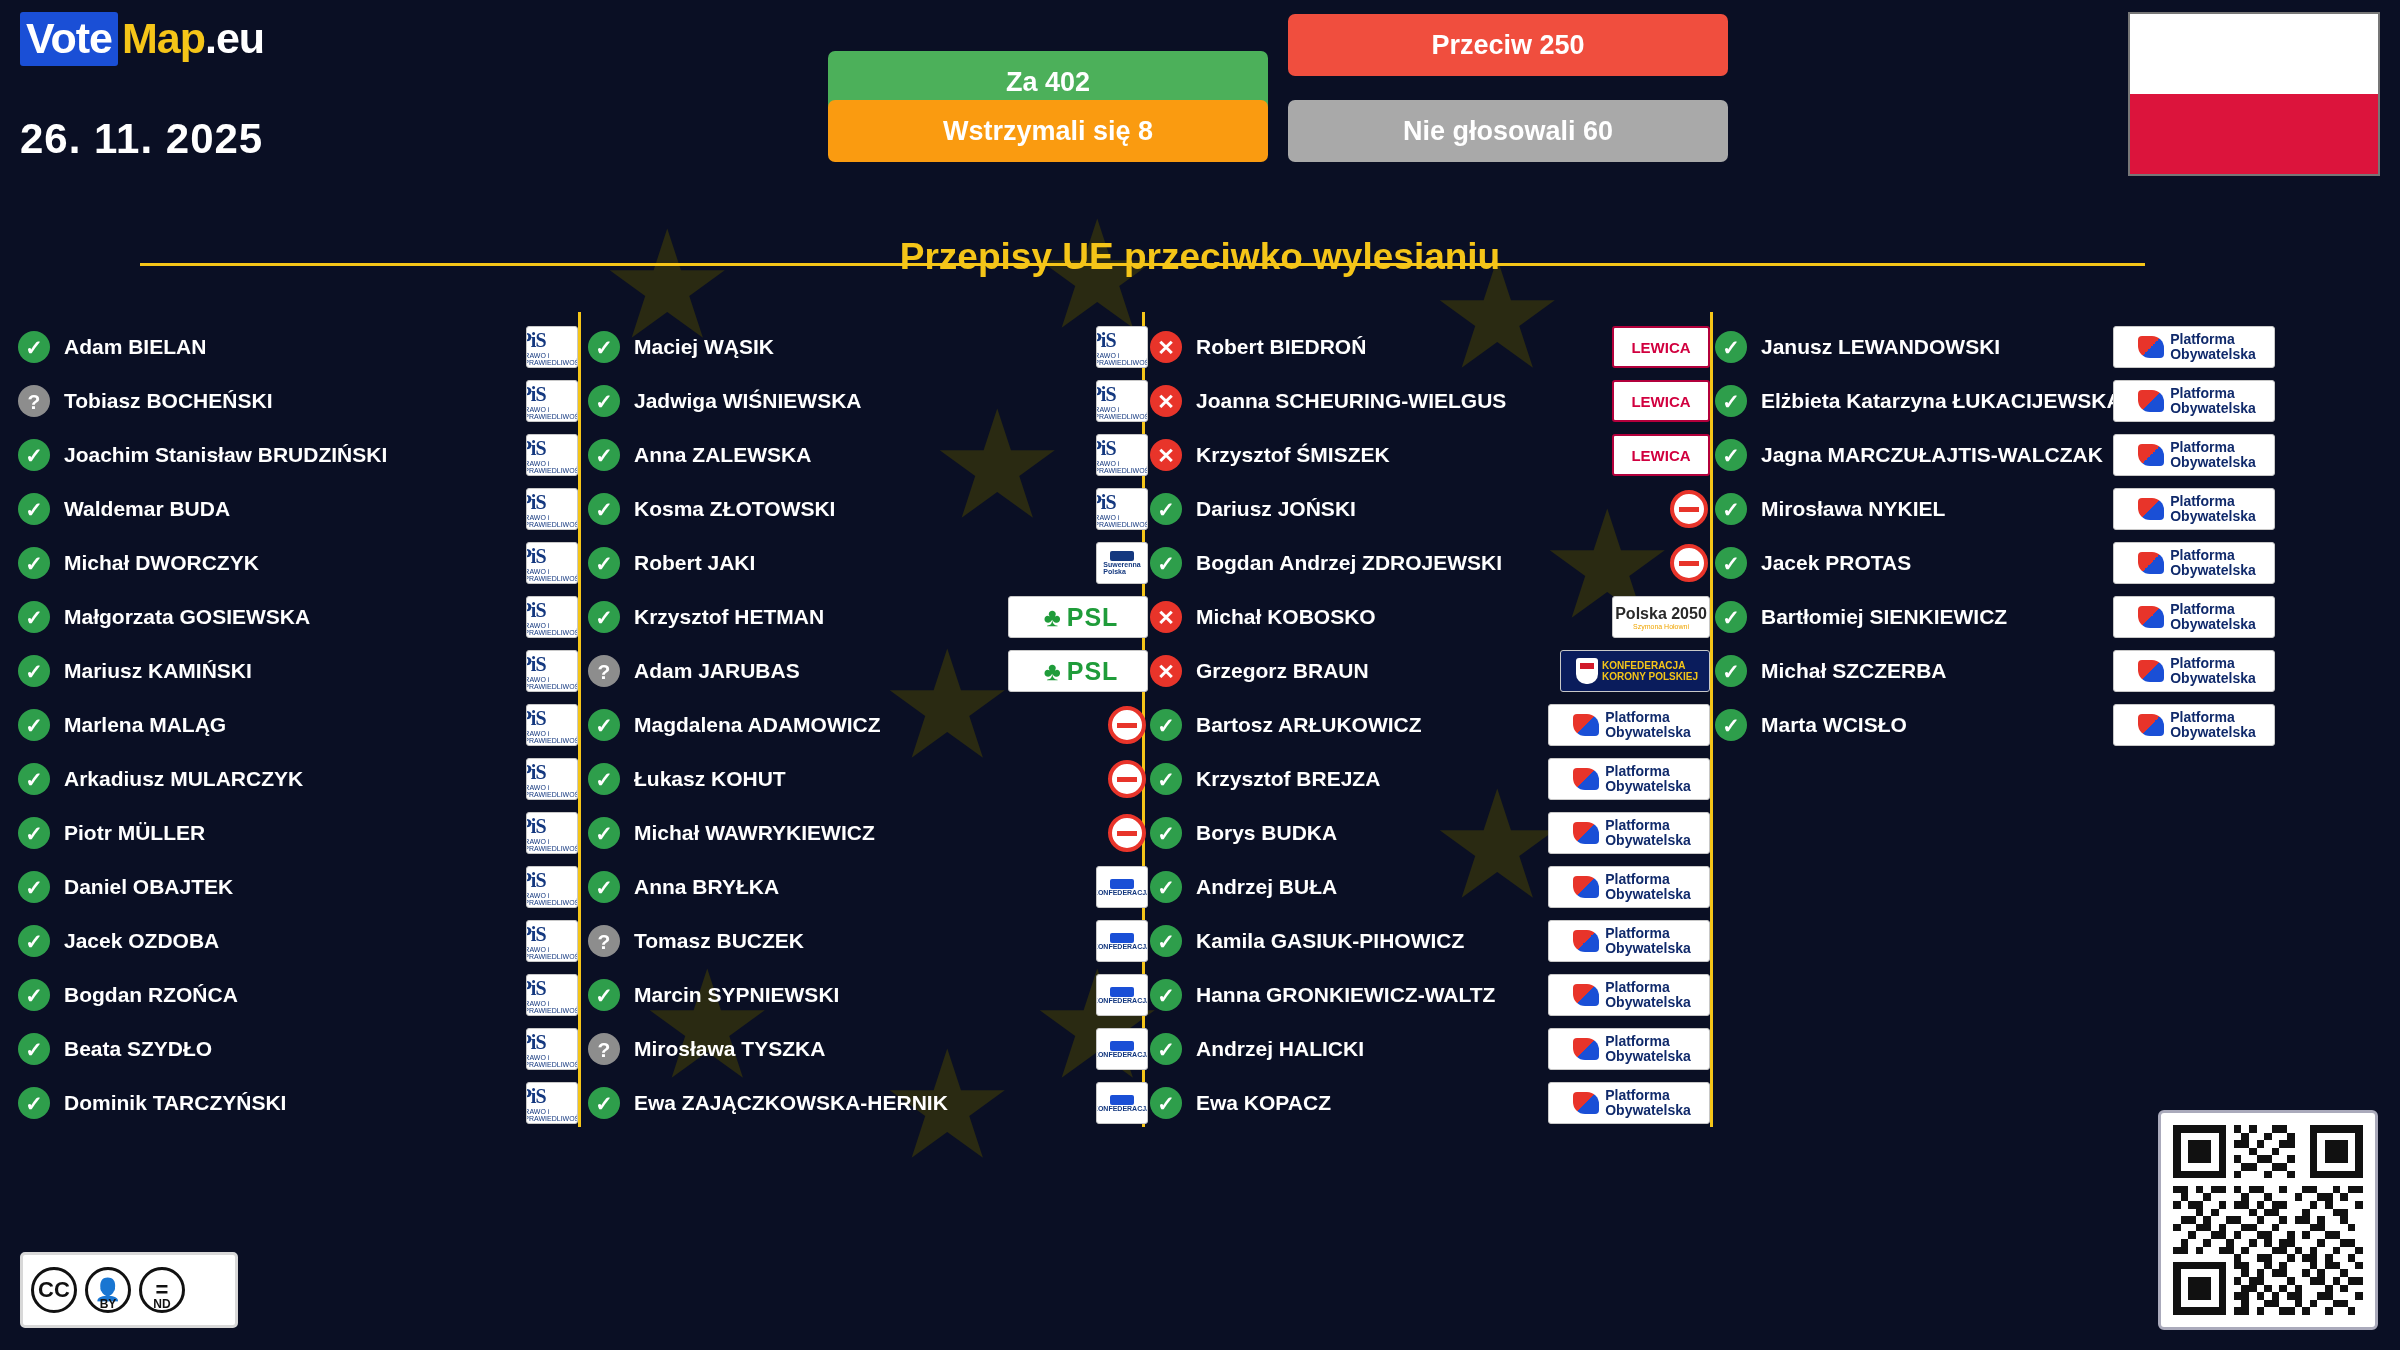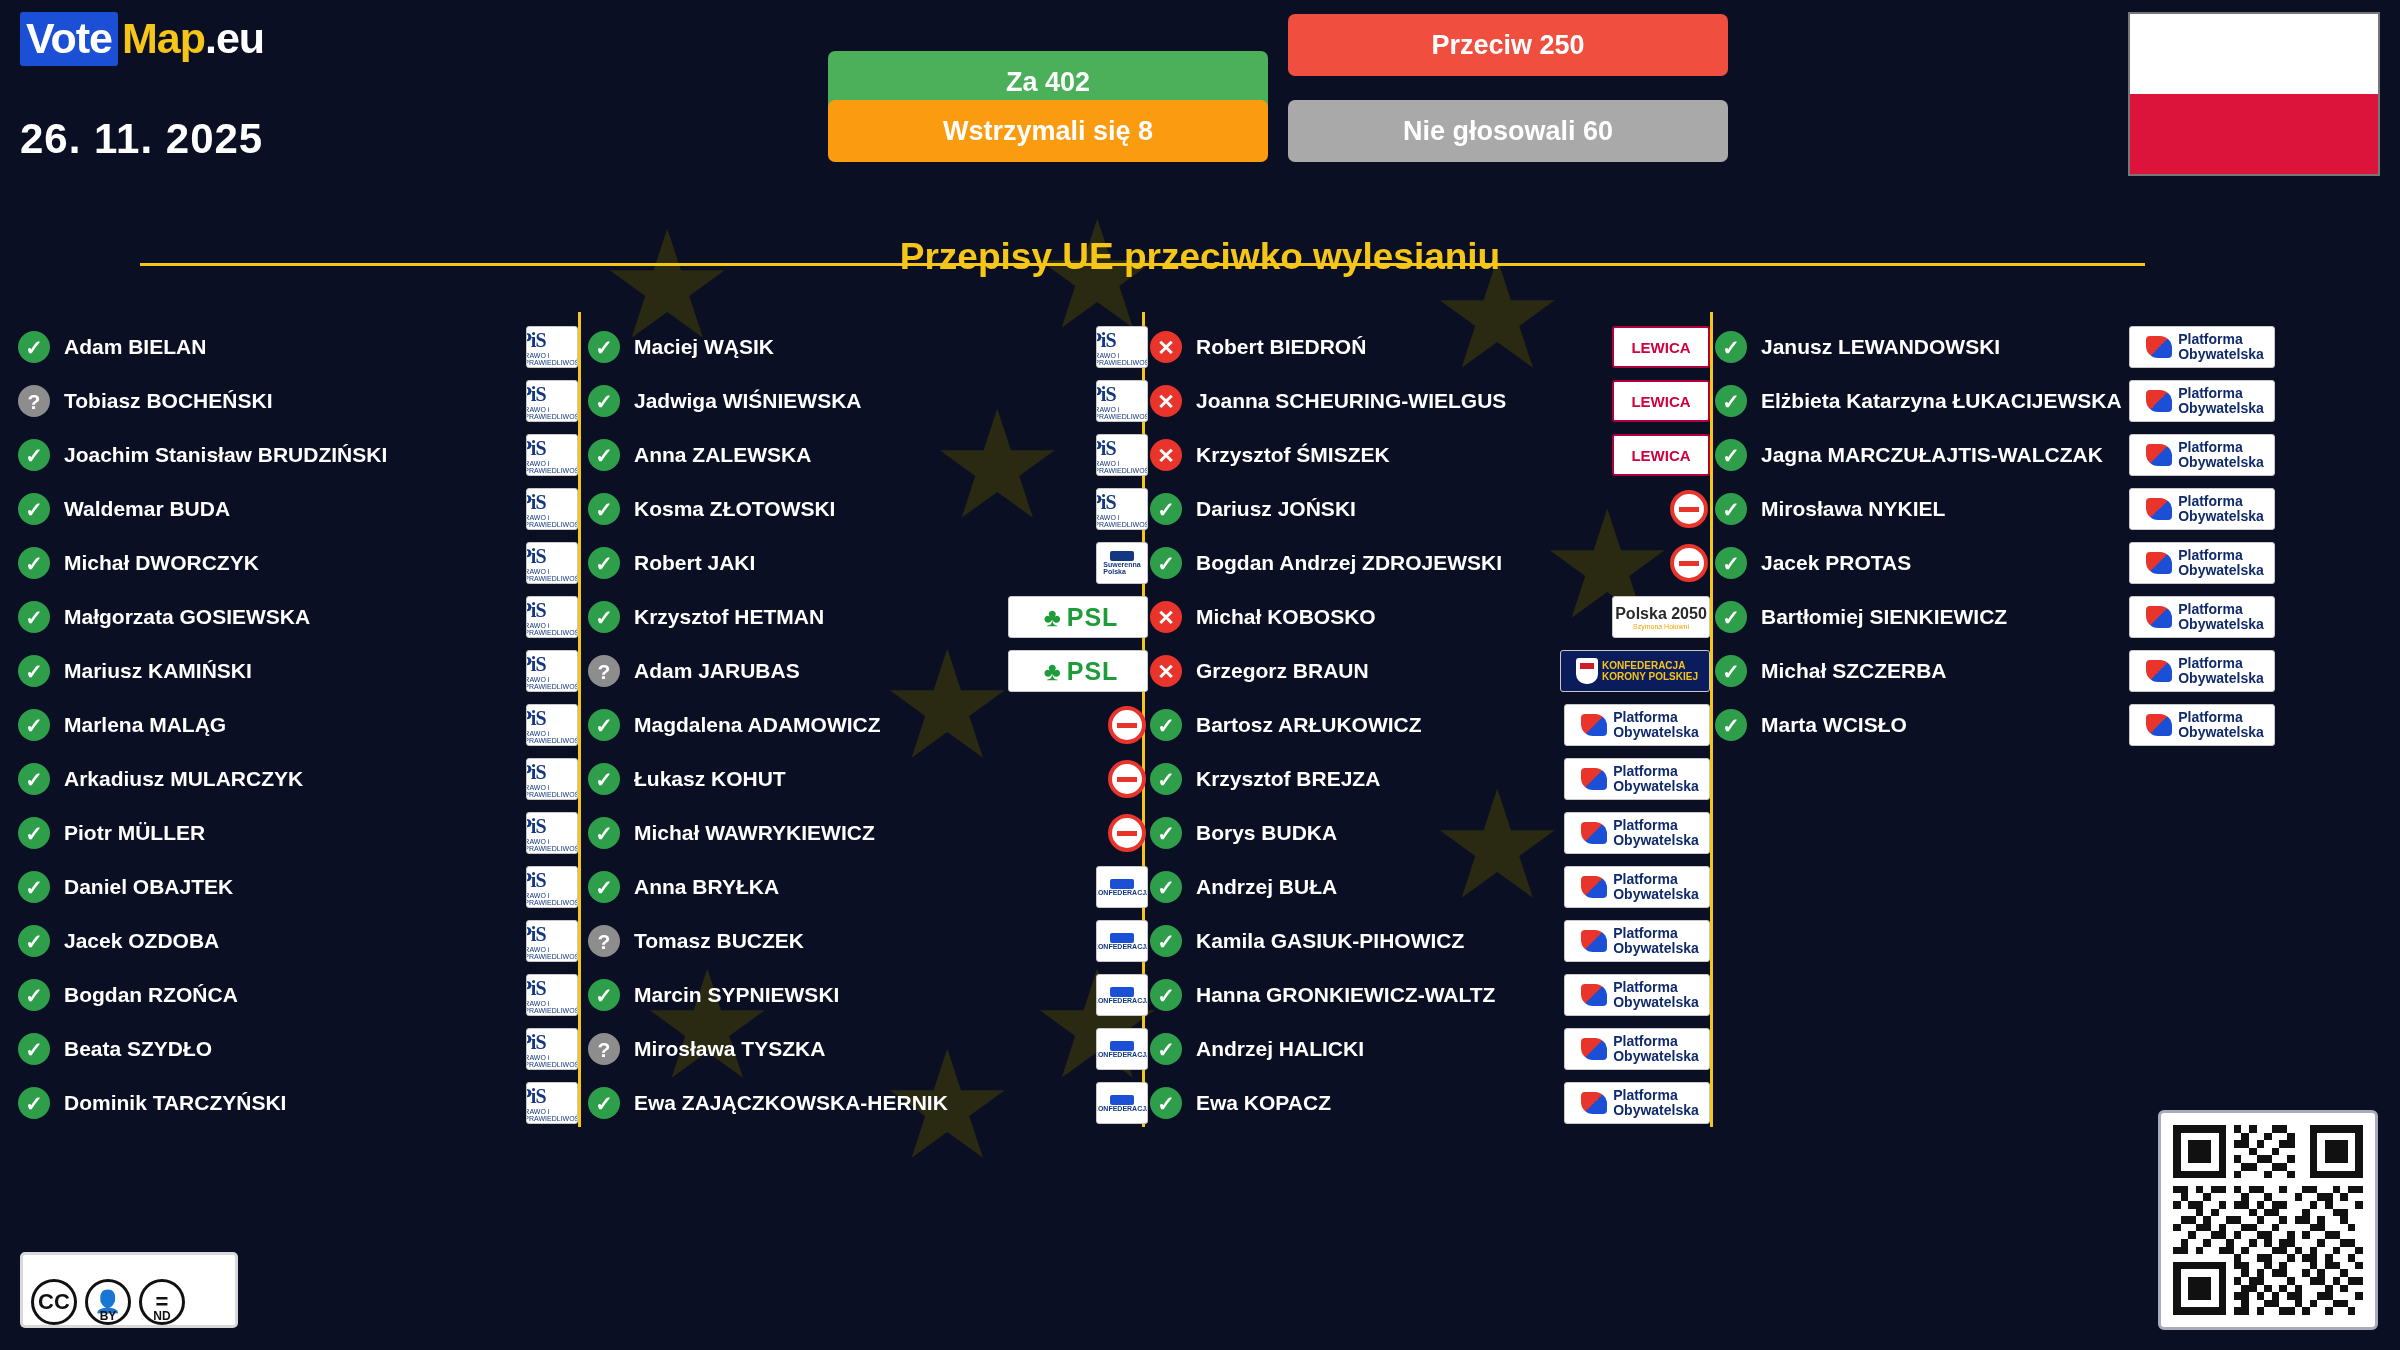--- a/index.html
+++ b/index.html
@@ -193,21 +193,21 @@
   .badge.sp .bar { width: 24px; height: 10px; background:#14387f; border-radius:2px;}
   .badge.sp .t2  { color:#14387f; font-size:7px; font-weight:bold; }
 
   .badge.psl     { width: 140px; height: 42px; background:#ffffff; display:flex; align-items:center; gap:6px; padding-left:6px;}
   .badge.psl .cl { color:#1f9c3a; font-size:26px; line-height:1; }
   .badge.psl .t3 { color:#1f9c3a; font-size:25px; font-weight:bold; letter-spacing:1px;}
 
   .badge.lewica  { width: 98px; height: 42px; background:#ffffff; border:2px solid #b3003c; }
   .badge.lewica .t4 { color:#d1003f; font-size:15px; font-weight:bold; letter-spacing:0px;}
 
-  .badge.ko      { width: 146px; height: 42px; background:#ffffff; display:flex; align-items:center; gap:6px; padding-left:6px;}
+  .badge.ko      { width: 162px; height: 42px; background:#ffffff; display:flex; align-items:center; gap:6px; padding-left:6px;}
   .badge.ko .sw  { width:26px; height:22px; border-radius:4px 12px 4px 12px; background:linear-gradient(135deg,#e8342a 0 50%, #1a4fd6 50% 100%); }
   .badge.ko .t5  { color:#102a6b; font-size:14px; font-weight:bold; line-height:1.05; text-align:left;}
 
   .badge.pl2050  { width: 98px; height: 42px; background:#ffffff; flex-direction:column; }
   .badge.pl2050 .t6 { color:#2a2a2a; font-size:16px; font-weight:bold;}
   .badge.pl2050 .t7 { color:#f0a500; font-size:7px;}
 
   .badge.kkp     { width: 150px; height: 42px; background:#0a1c5c; display:flex; align-items:center; gap:4px; padding-left:4px;}
   .badge.kkp .sh { width:22px; height:26px; background:#ffffff; border-radius:3px 3px 10px 10px; position:relative;}
   .badge.kkp .sh::after{content:""; position:absolute; left:4px; top:5px; width:14px; height:6px; background:#d11a2a;}
@@ -231,21 +231,21 @@
 
   
   .cc {
     position: absolute;
     left: 20px; bottom: 22px;
     width: 218px; height: 76px;
     background: #ffffff;
     border: 3px solid #d8d8d8;
     border-radius: 5px;
     display: flex;
-    align-items: flex-end;
+    align-items: center;
     padding-left: 8px;
     gap: 8px;
   }
   .cc .circle {
     width: 46px; height: 46px;
     border-radius: 50%;
     border: 3px solid #111;
     color: #111;
     display:flex; align-items:center; justify-content:center;
     font-size: 22px; font-weight: bold;

